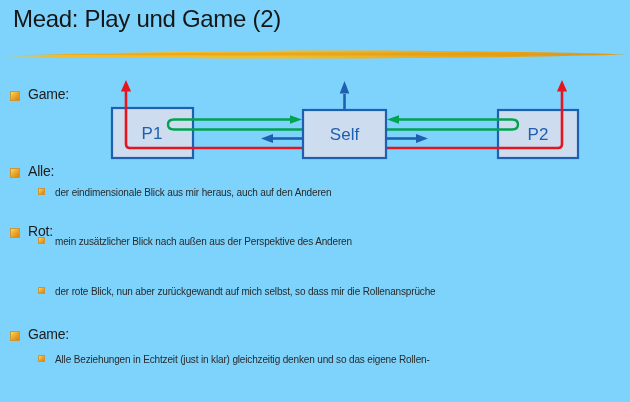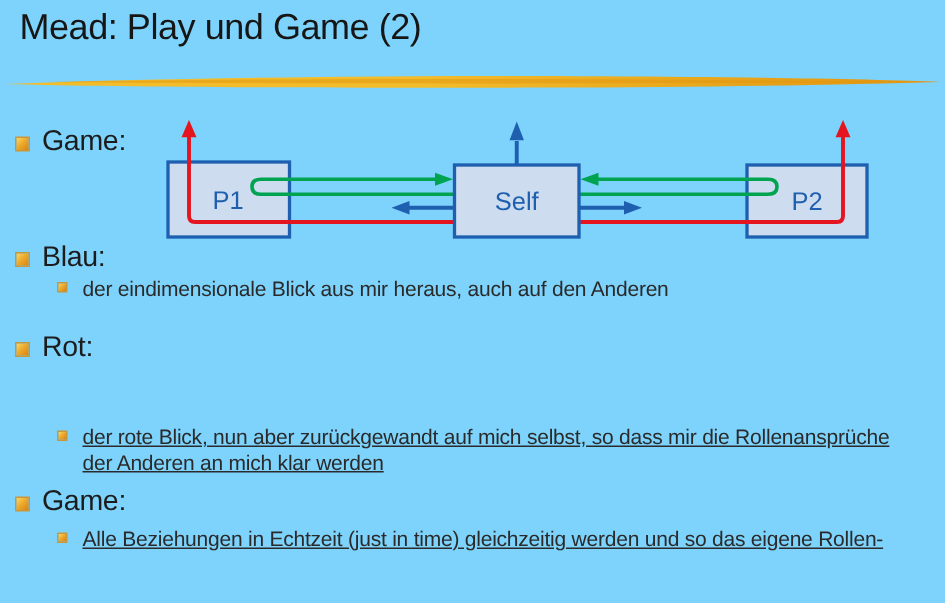--- a/index.html
+++ b/index.html
@@ -9,37 +9,37 @@
   }
   .title {
     position:absolute; left:13px; top:5px;
     font-size:24px; color:#161616; letter-spacing:-0.3px; white-space:nowrap;
   }
   .brush { position:absolute; left:2px; top:46px; }
   .diagram { position:absolute; left:90px; top:75px; }
 
   .l1 {
     position:absolute; left:10px; display:flex; align-items:center; gap:8px;
-    font-size:19px; line-height:21px; color:#1c1c1c; letter-spacing:-0.2px; white-space:nowrap;
+    font-size:14px; line-height:21px; color:#1c1c1c; letter-spacing:-0.2px; white-space:nowrap;
   }
   .l2 {
     position:absolute; left:38px; display:flex; align-items:flex-start; gap:10px;
-    font-size:14px; line-height:17px; color:#2a2a2a; letter-spacing:-0.15px; white-space:nowrap;
+    font-size:10px; line-height:17px; color:#2a2a2a; letter-spacing:-0.15px; white-space:nowrap;
   }
   .b1 {
     width:10px; height:10px; flex:none; margin-top:2px; box-sizing:border-box;
     background:linear-gradient(135deg,#f9d964 0%,#eeab2e 45%,#d8820f 100%);
     border:1px solid #c9973a;
   }
   .b2 {
     width:7px; height:7px; flex:none; margin-top:4px; box-sizing:border-box;
     background:linear-gradient(135deg,#f9d964 0%,#eeab2e 45%,#d8820f 100%);
     border:1px solid #c9973a;
   }
-  .lines span { display:block;text-decoration:underline; }
+  .lines span { display:block; }
   svg text { font-family:"Liberation Sans", sans-serif; }
 </style>
 </head>
 <body>
 
 <div class="slide">
 
   <div class="title">Mead: Play und Game (2)</div>
 
   <svg class="brush" width="626" height="16" viewBox="0 0 626 16">
@@ -83,44 +83,47 @@
     <path stroke-width="2.6" fill="none" d="M254.5,35 V19" stroke="#1e5fb0"></path>
     <polygon points="254.5,6 249.7,18.5 259.3,18.5" fill="#1e5fb0"></polygon>
 
     <text x="62" y="64" text-anchor="middle" font-size="17" fill="#1e5fb0">P1</text>
     <text x="254.5" y="65" text-anchor="middle" font-size="17" fill="#1e5fb0">Self</text>
     <text x="448" y="65" text-anchor="middle" font-size="17" fill="#1e5fb0">P2</text>
   </svg>
 
   <div class="l1" style="top:161px">
     <span class="b1"></span>
-    <span>Blau:</span>
+    <span>Alle:</span>
   </div>
   <div class="l2" style="top:184px">
     <span class="b2"></span>
     <span>der eindimensionale Blick aus mir heraus, auch auf den Anderen</span>
   </div>
 
   <div class="l1" style="top:221px">
     <span class="b1"></span>
     <span>Rot:</span>
   </div>
+  <div class="l2" style="top:233px">
+    <span class="b2"></span>
+    <span>mein zusätzlicher Blick nach außen aus der Perspektive des Anderen</span>
+  </div>
 
   <div class="l2" style="top:283px">
     <span class="b2"></span>
     <span class="lines">
       <span>der rote Blick, nun aber zurückgewandt auf mich selbst, so dass mir die Rollenansprüche</span>
-      <span>der Anderen an mich klar werden</span>
     </span>
   </div>
 
   <div class="l1" style="top:324px">
     <span class="b1"></span>
     <span>Game:</span>
   </div>
   <div class="l2" style="top:351px">
     <span class="b2"></span>
     <span class="lines">
-      <span>Alle Beziehungen in Echtzeit (just in time) gleichzeitig werden und so das eigene Rollen-</span>
+      <span>Alle Beziehungen in Echtzeit (just in klar) gleichzeitig denken und so das eigene Rollen-</span>
     </span>
   </div>
 
 </div>
 
 </body></html>

